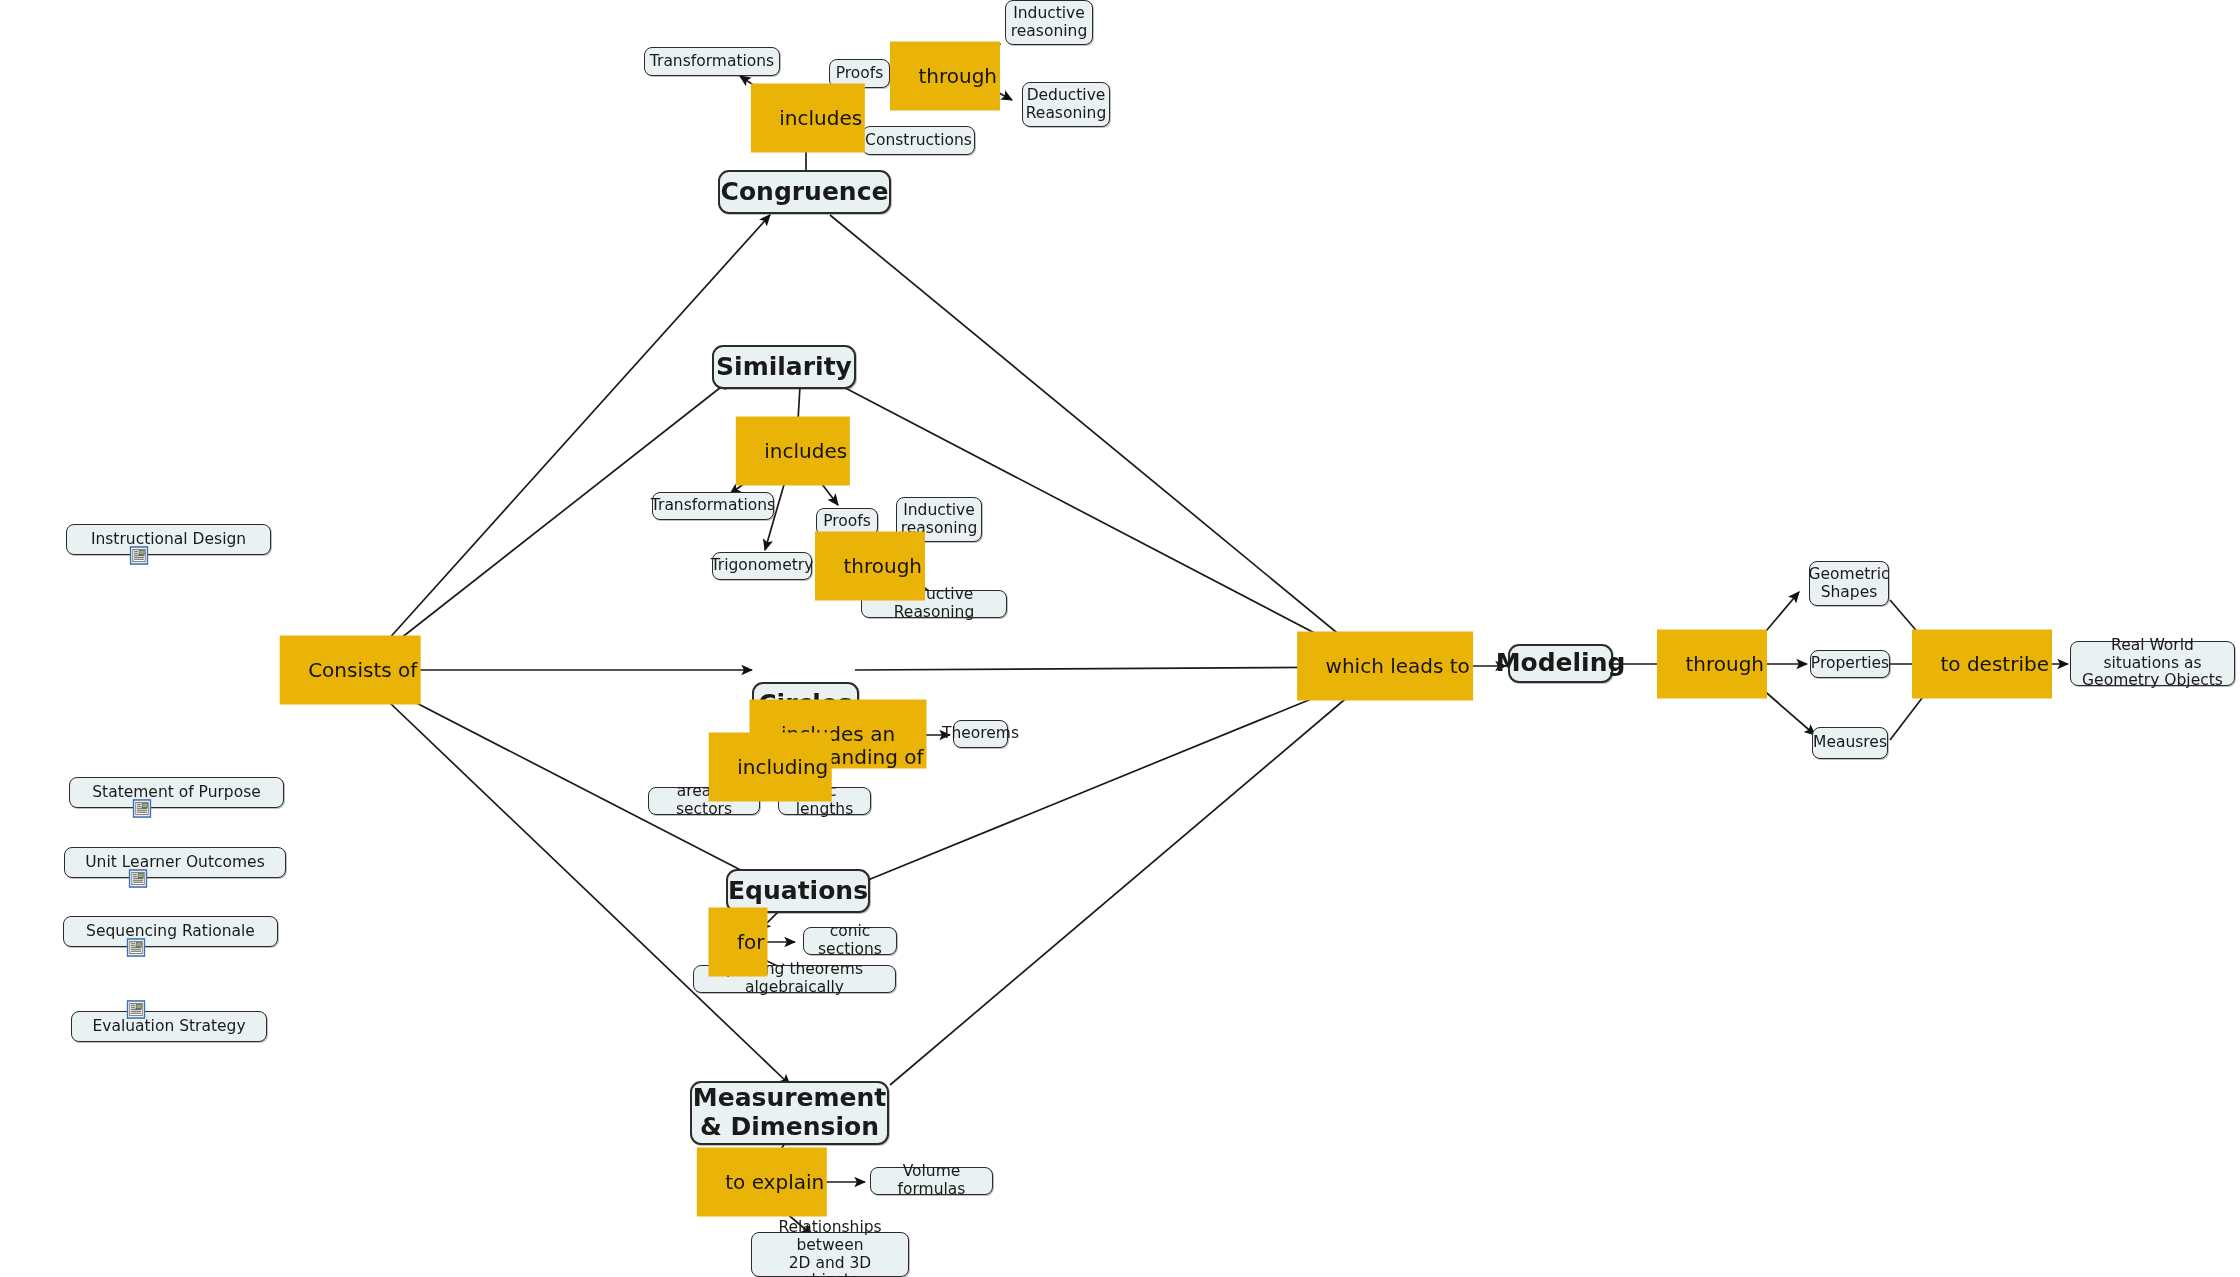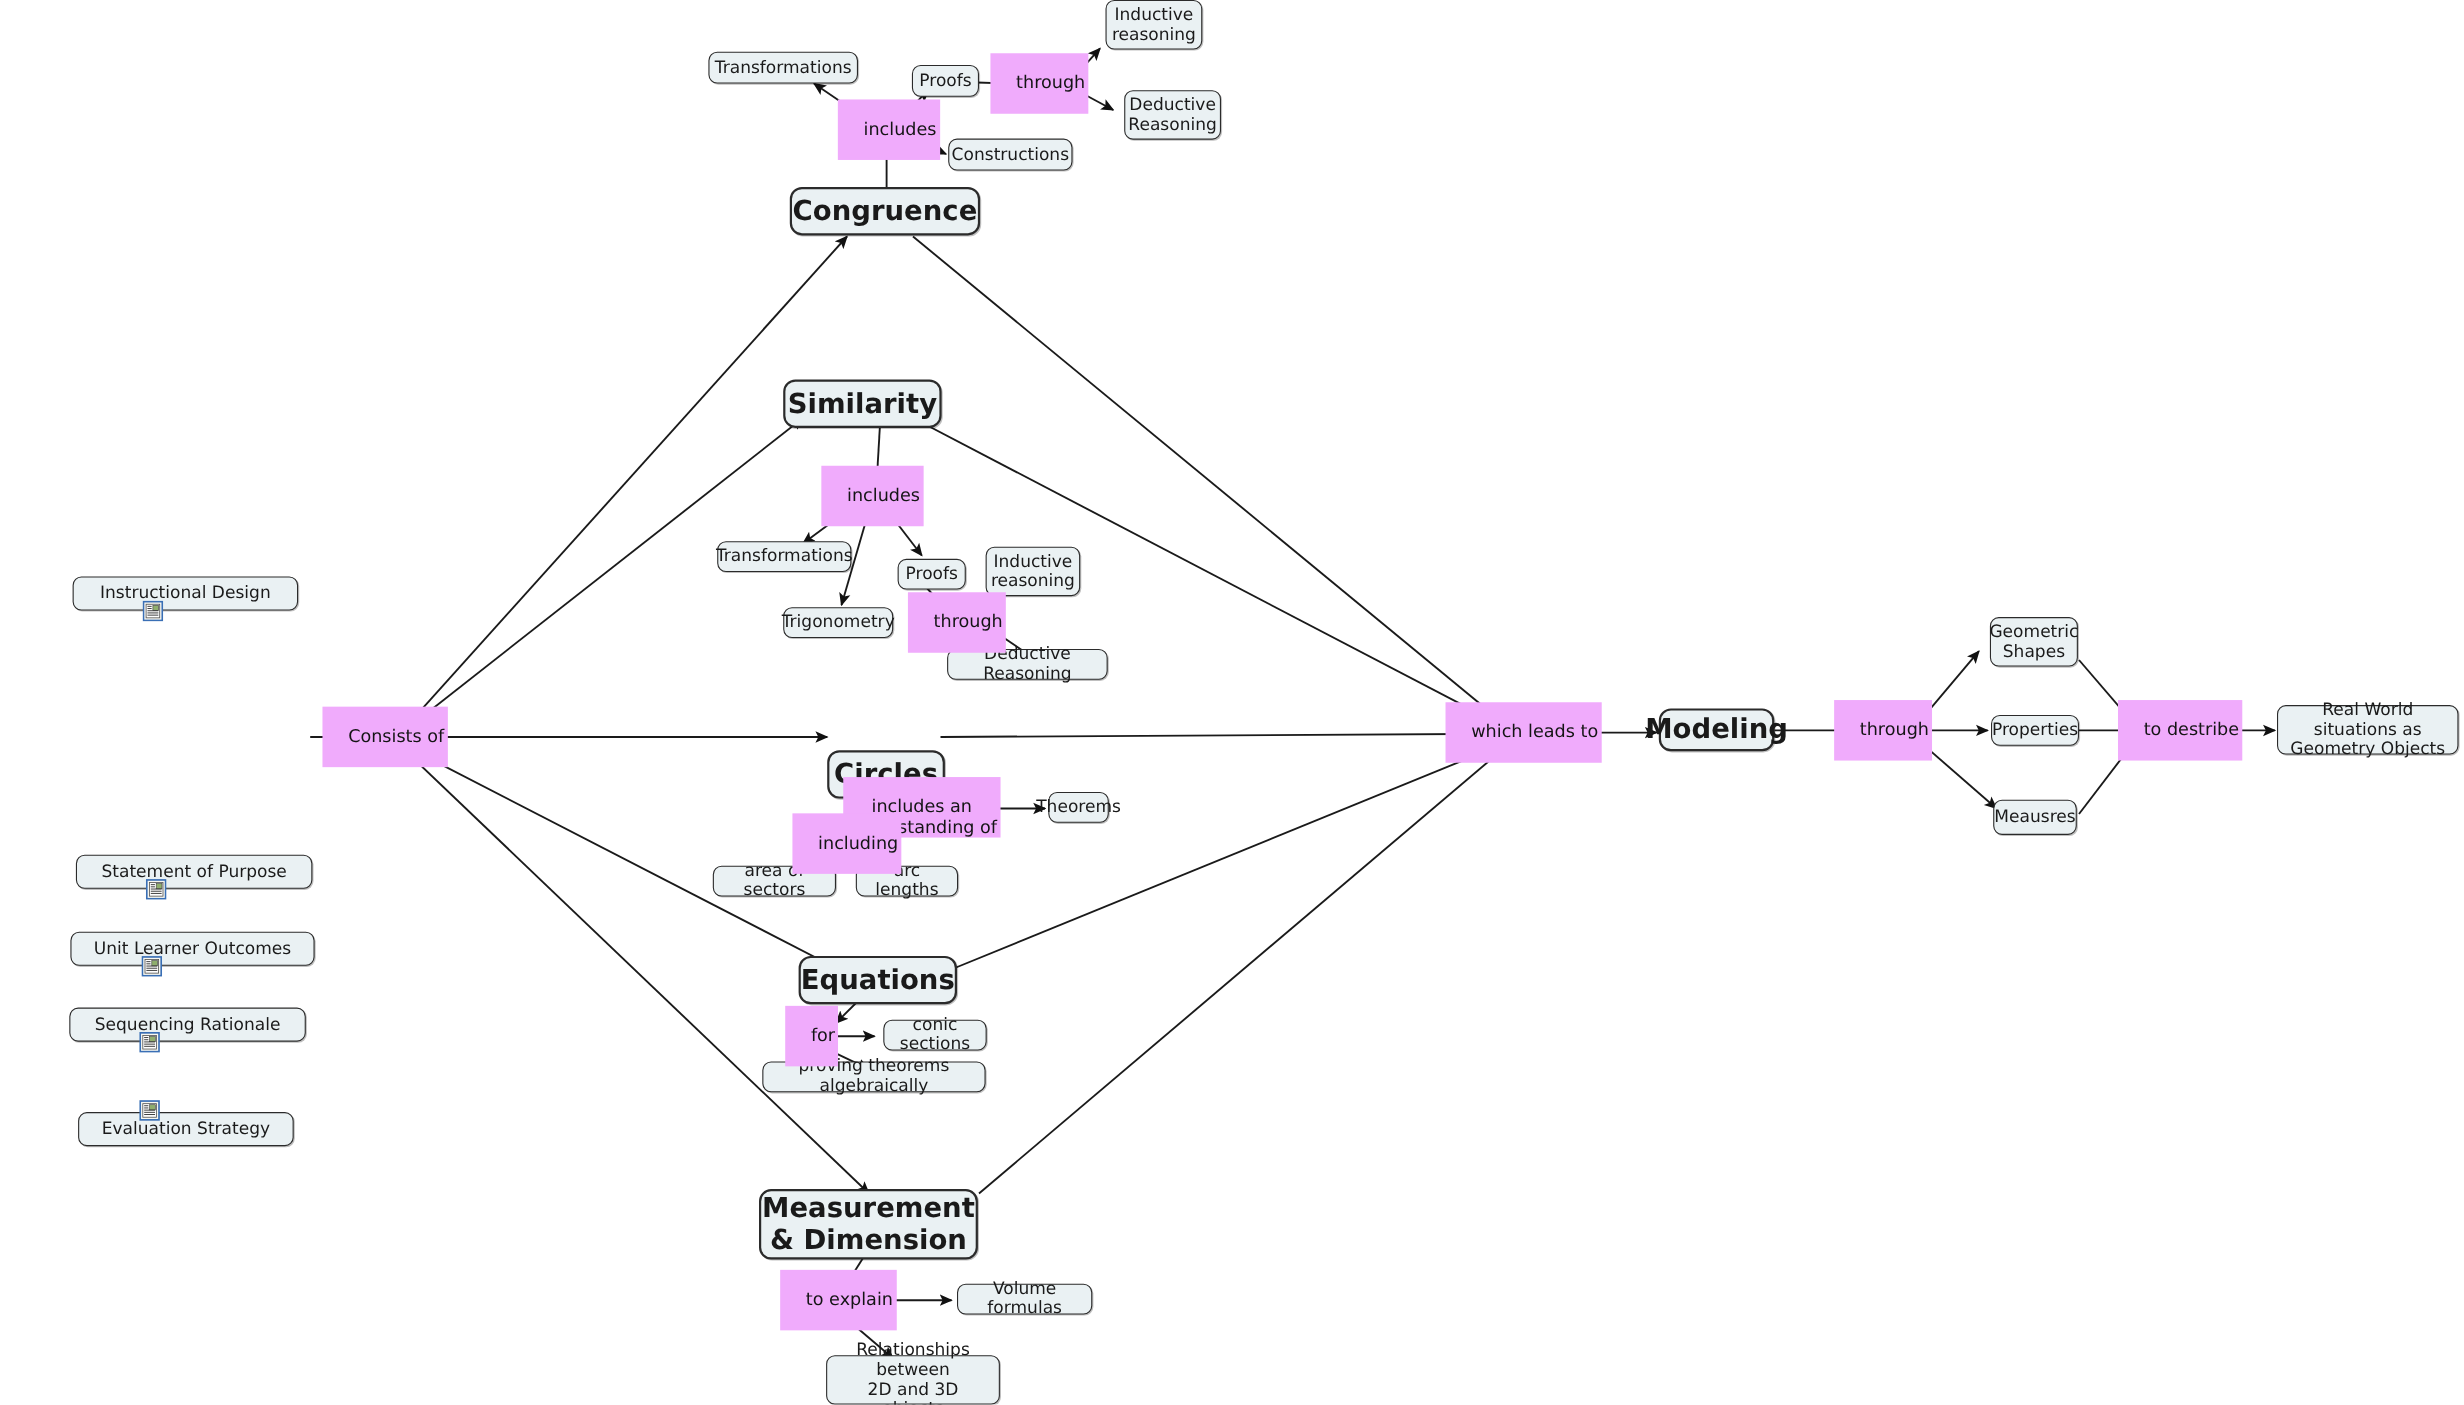--- a/index.html
+++ b/index.html
@@ -60,23 +60,23 @@
     border-width: 1.4px;
   }
   .node.res {
     font-size: 15.5px;
     border-radius: 8px;
     border-width: 1.4px;
     padding-bottom: 2px;
   }
   .edge-label {
     position: absolute;
-    font-size: 16px;
+    font-size: 20px;
     color: #141414;
-    background: #f0abfc;
+    background: #eab308;
     padding: 0 3px;
     white-space: pre;
     text-align: center;
     line-height: 1.15;
     transform: translate(-50%, -50%);
   }
   .res-icon {
     position: absolute;
     width: 19px;
     height: 19px;

